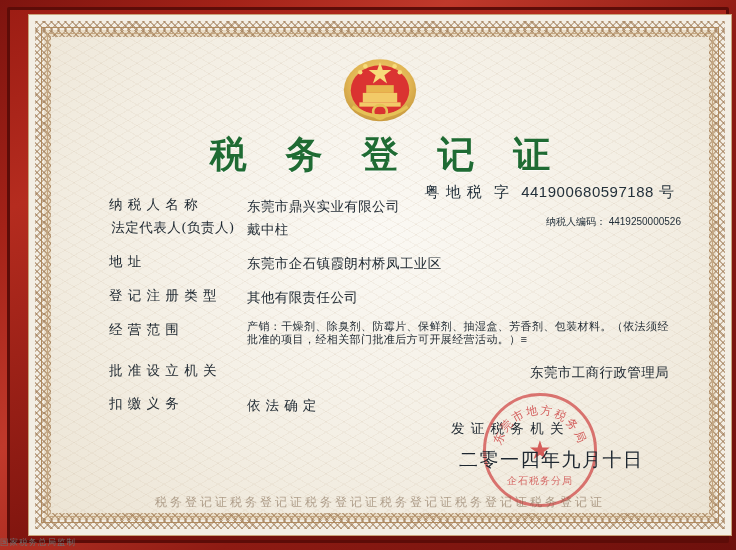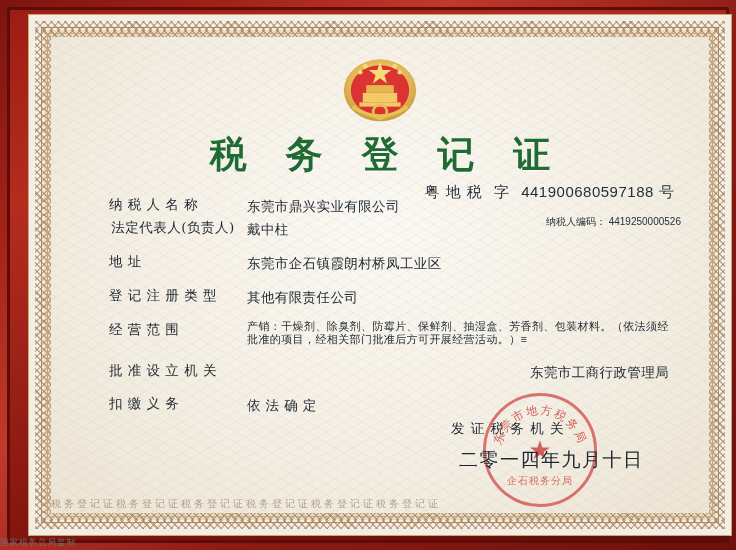--- a/index.html
+++ b/index.html
@@ -235,22 +235,22 @@
     font-family: Liberation Serif, serif;
     font-size: 10px;
     letter-spacing: 1px;
   }
 
   
   #microprint {
     position: absolute;
     left: 0; right: 0;
     bottom: 2px;
-    text-align: left;
-    font-size: 10px;
+    text-align: center;
+    font-size: 12px;
     letter-spacing: 3px;
     color: rgba(120,95,70,.55);
     font-family: Liberation Mono, monospace;
   }
   #below-frame-text {
     position: absolute;
     left: 0; right: 0;
     bottom: 1px;
     font-size: 8.5px;
     color: #6f6f6f;

